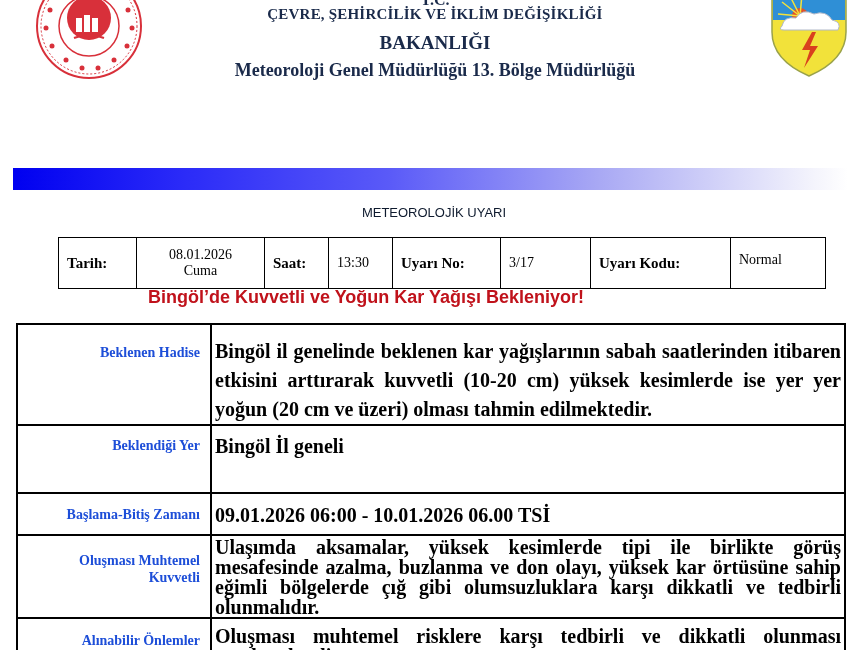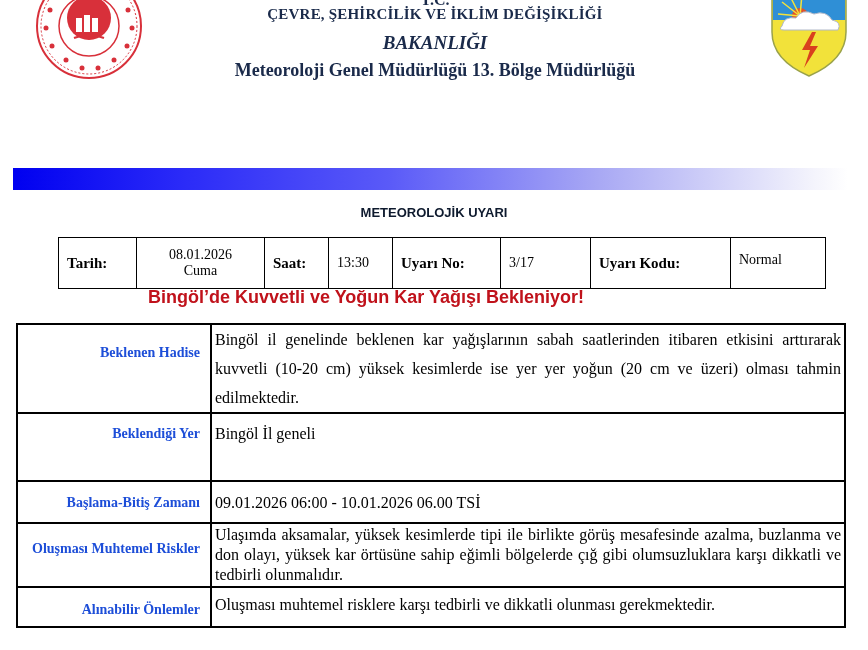--- a/index.html
+++ b/index.html
@@ -5,42 +5,42 @@
   * { box-sizing: border-box; margin: 0; padding: 0; }
   html, body { width: 868px; height: 650px; overflow: hidden; background: #ffffff; }
   body { position: relative; font-family: "Liberation Serif", serif; color: #000; }
 
   .logo-left { position: absolute; left: 30px; top: -12px; width: 118px; height: 92px; }
   .logo-right { position: absolute; left: 766px; top: -8px; width: 86px; height: 86px; }
 
   .hdr { position: absolute; left: 150px; width: 570px; text-align: center; font-weight: bold; color: #1a2a4a; }
   .hdr-cut { top: -9px; font-size: 16px; }
   .hdr-1 { top: 6px; font-size: 15px; letter-spacing: 0.2px; }
-  .hdr-2 { top: 32px; font-size: 19px; font-style: italic; }
+  .hdr-2 { top: 32px; font-size: 19px; }
   .hdr-3 { top: 60px; font-size: 18px; }
 
   .band { position: absolute; left: 13px; top: 168px; width: 835px; height: 22px;
           background: linear-gradient(to right, #0000f0 0%, #2a2af8 20%, #5a5af8 45%, #a8a8f4 70%, #f4f4fc 96%, #ffffff 100%); }
 
   .doc-title { position: absolute; left: 0; width: 868px; top: 205px; text-align: center;
-               font-family: "Liberation Sans", sans-serif; font-weight: bold; font-size: 13px; color: #0e1a2e; }
+               font-family: "Liberation Sans", sans-serif; font-weight: normal; font-size: 13px; color: #0e1a2e; }
 
   table.meta { position: absolute; left: 58px; top: 237px; width: 768px; height: 52px; border-collapse: collapse; }
   table.meta td { border: 1px solid #000; font-size: 15px; padding: 0 8px; vertical-align: middle; }
   table.meta td.lbl { font-weight: bold; }
   table.meta td.date { text-align: center; line-height: 16px; font-size: 14px; }
   table.meta td.val { font-size: 14px; vertical-align: top; padding-top: 14px; }
 
   .headline { position: absolute; left: 0; width: 732px; top: 287px; text-align: center;
               font-family: "Liberation Sans", sans-serif; font-weight: bold; font-size: 18px; color: #c0121b; }
 
   table.main { position: absolute; left: 16px; top: 323px; width: 830px; border-collapse: collapse; }
   table.main td { border: 2px solid #000; vertical-align: top; }
   table.main td.k { width: 194px; color: #1d4ed8; font-weight: bold; font-size: 14px; padding: 20px 10px 0 10px; text-align: right; }
-  table.main td.v { font-weight: normal; font-size: 16px; padding: 0 3px 0 3px; text-align: justify; line-height: 29px; }
+  table.main td.v { font-weight: bold; font-size: 20px; padding: 12px 3px 0 3px; text-align: justify; line-height: 29px; }
   tr.r1 { height: 87px; }
   tr.r2 { height: 68px; }
   tr.r3 { height: 42px; }
   tr.r4 { height: 38px; }
   tr.r5 { height: 64px; }
   tr.r6 { height: 40px; }
   tr.r2 td.k { padding-top: 12px; margin-top: 20px; }
   tr.r2 td.v { padding-top: 10px; line-height: 20px; }
   tr.r3 td.k, tr.r3 td.v { padding-top: 11px; line-height: 20px; }
   tr.r4 td.k, tr.r4 td.v { padding-top: 9px; line-height: 20px; }
@@ -130,21 +130,21 @@
   </tr>
   <tr class="r2">
     <td class="k">Beklendiği Yer</td>
     <td class="v">Bingöl İl geneli</td>
   </tr>
   <tr class="r3">
     <td class="k">Başlama-Bitiş Zamanı</td>
     <td class="v">09.01.2026 06:00 - 10.01.2026 06.00 TSİ</td>
   </tr>
   <tr class="r5">
-    <td class="k">Oluşması Muhtemel Riskler</td>
+    <td class="k">Oluşması Muhtemel Kuvvetli</td>
     <td class="v">Ulaşımda aksamalar, yüksek kesimlerde tipi ile birlikte görüş mesafesinde azalma, buzlanma ve don olayı, yüksek kar örtüsüne sahip eğimli bölgelerde çığ gibi olumsuzluklara karşı dikkatli ve tedbirli olunmalıdır.</td>
   </tr>
   <tr class="r6">
     <td class="k">Alınabilir Önlemler</td>
     <td class="v">Oluşması muhtemel risklere karşı tedbirli ve dikkatli olunması gerekmektedir.</td>
   </tr>
 </tbody>
   </table>
 
 </body></html>

